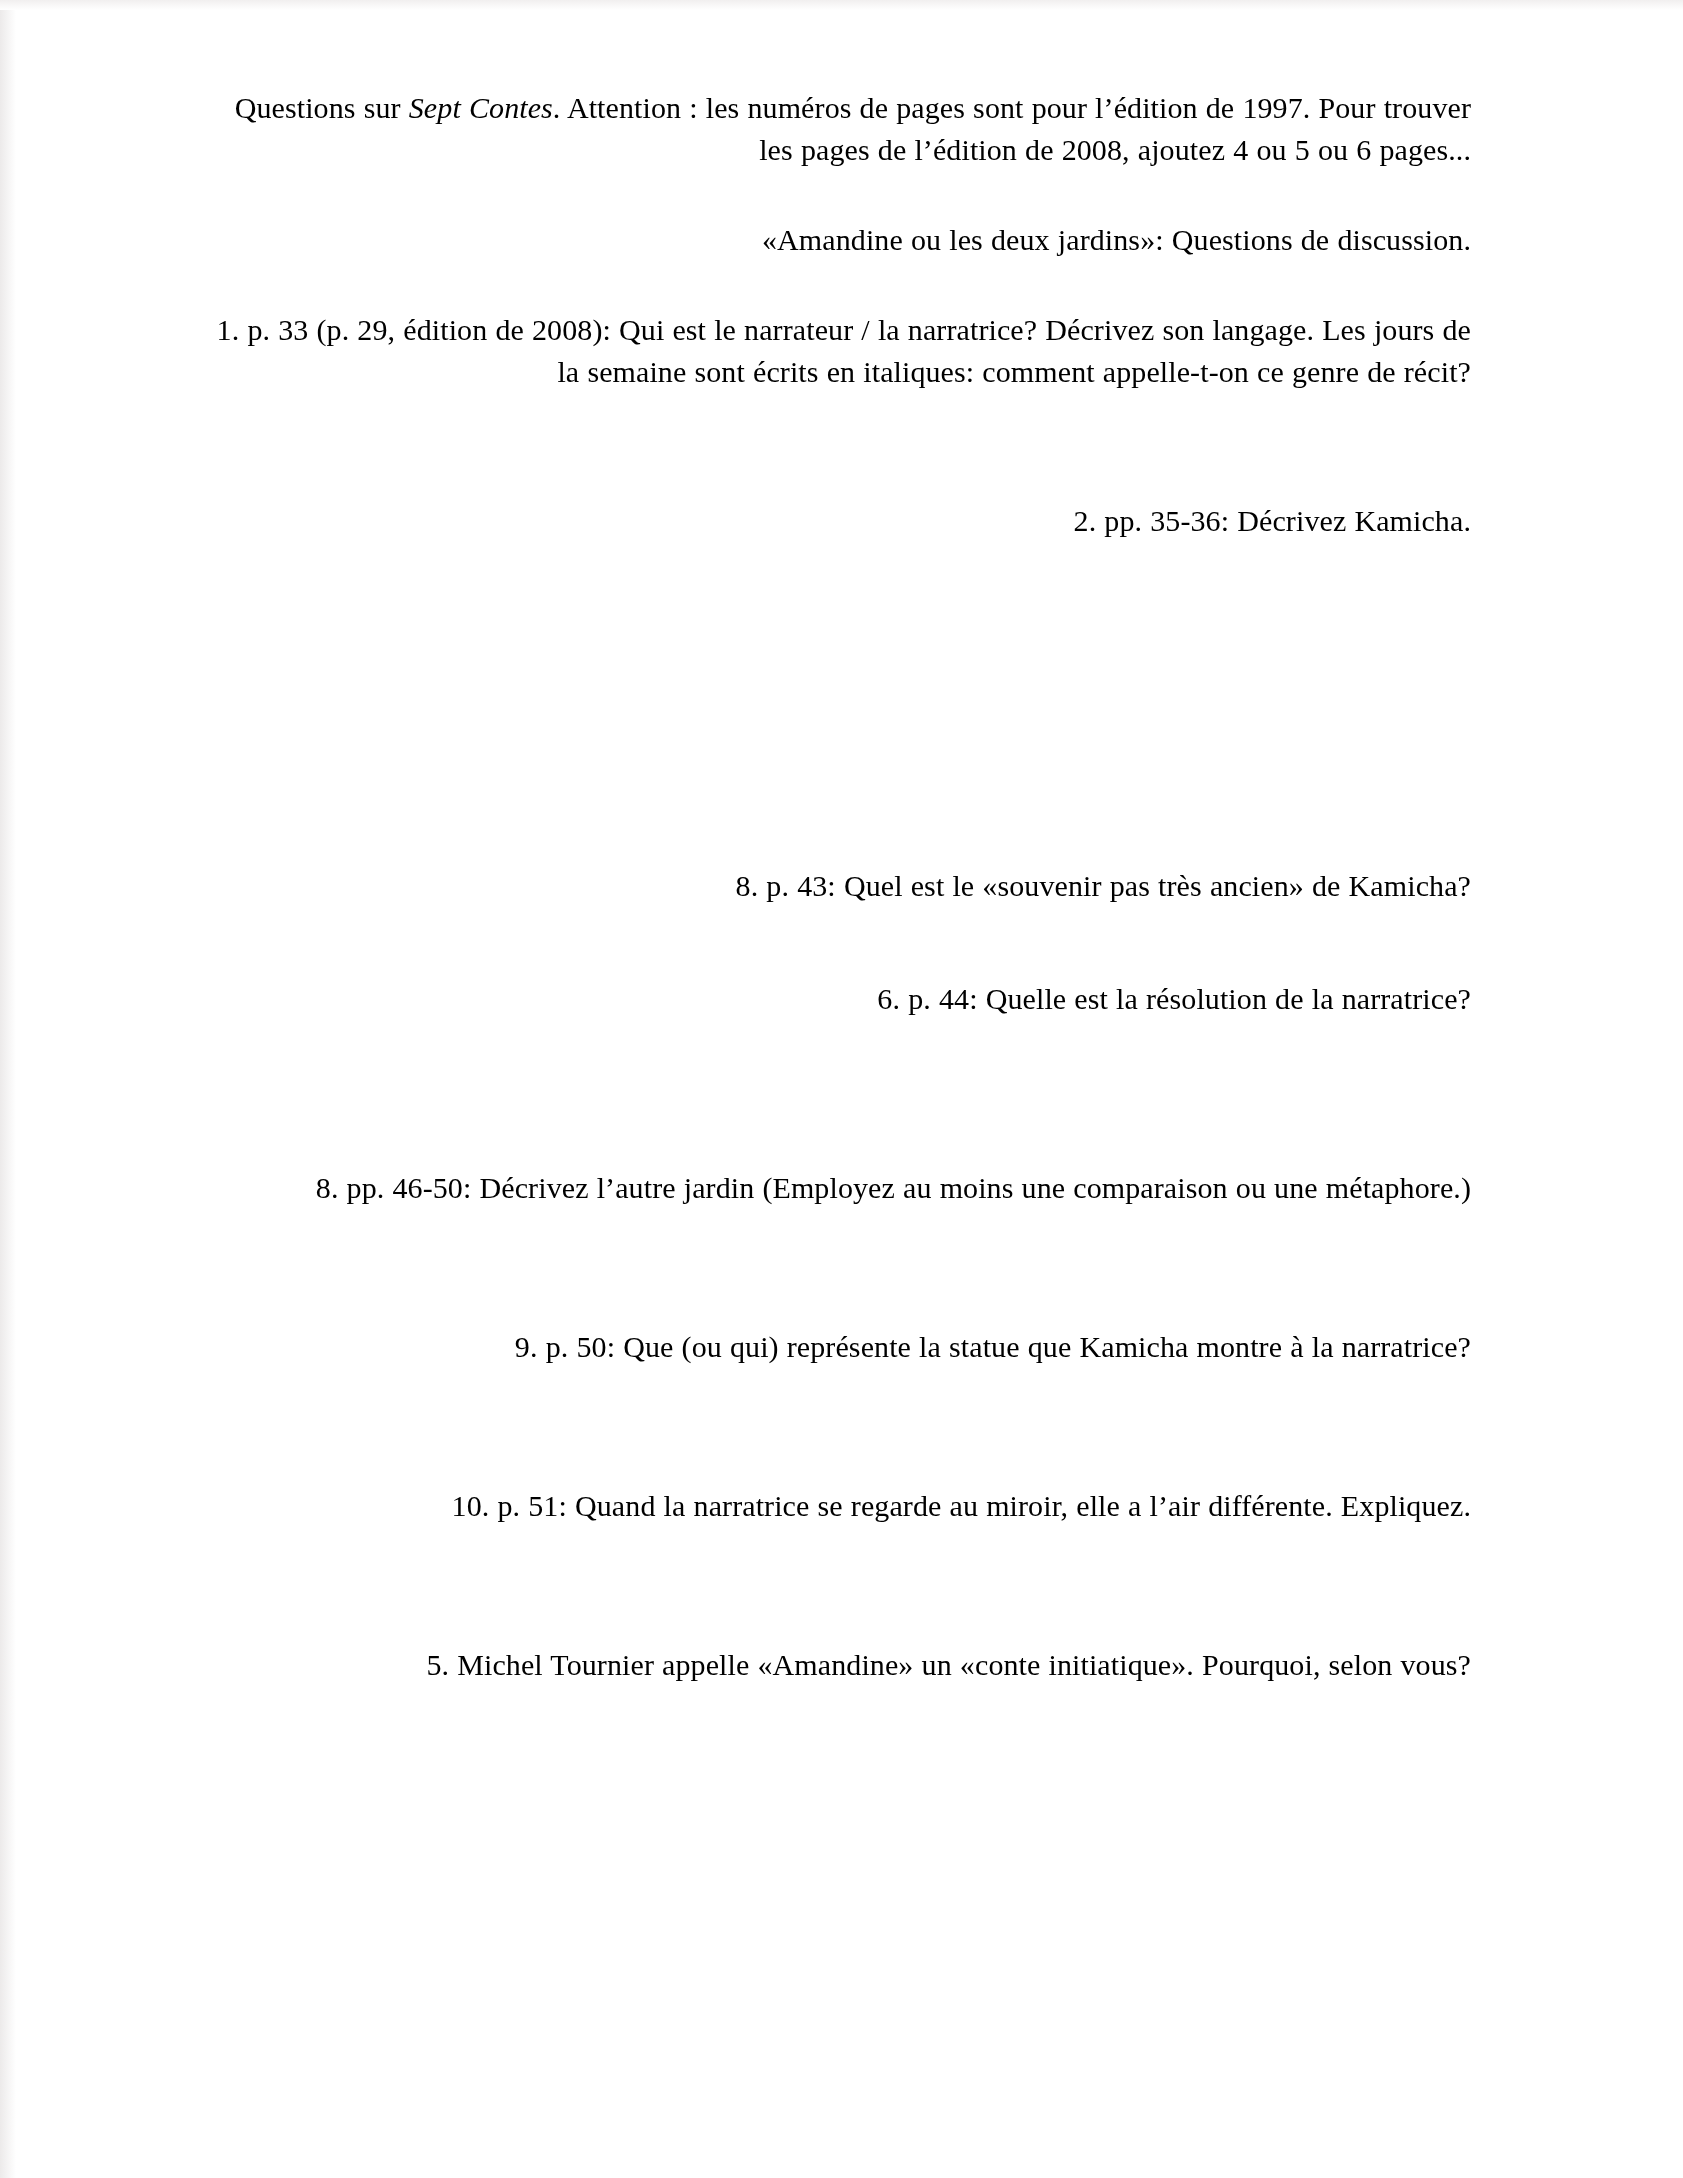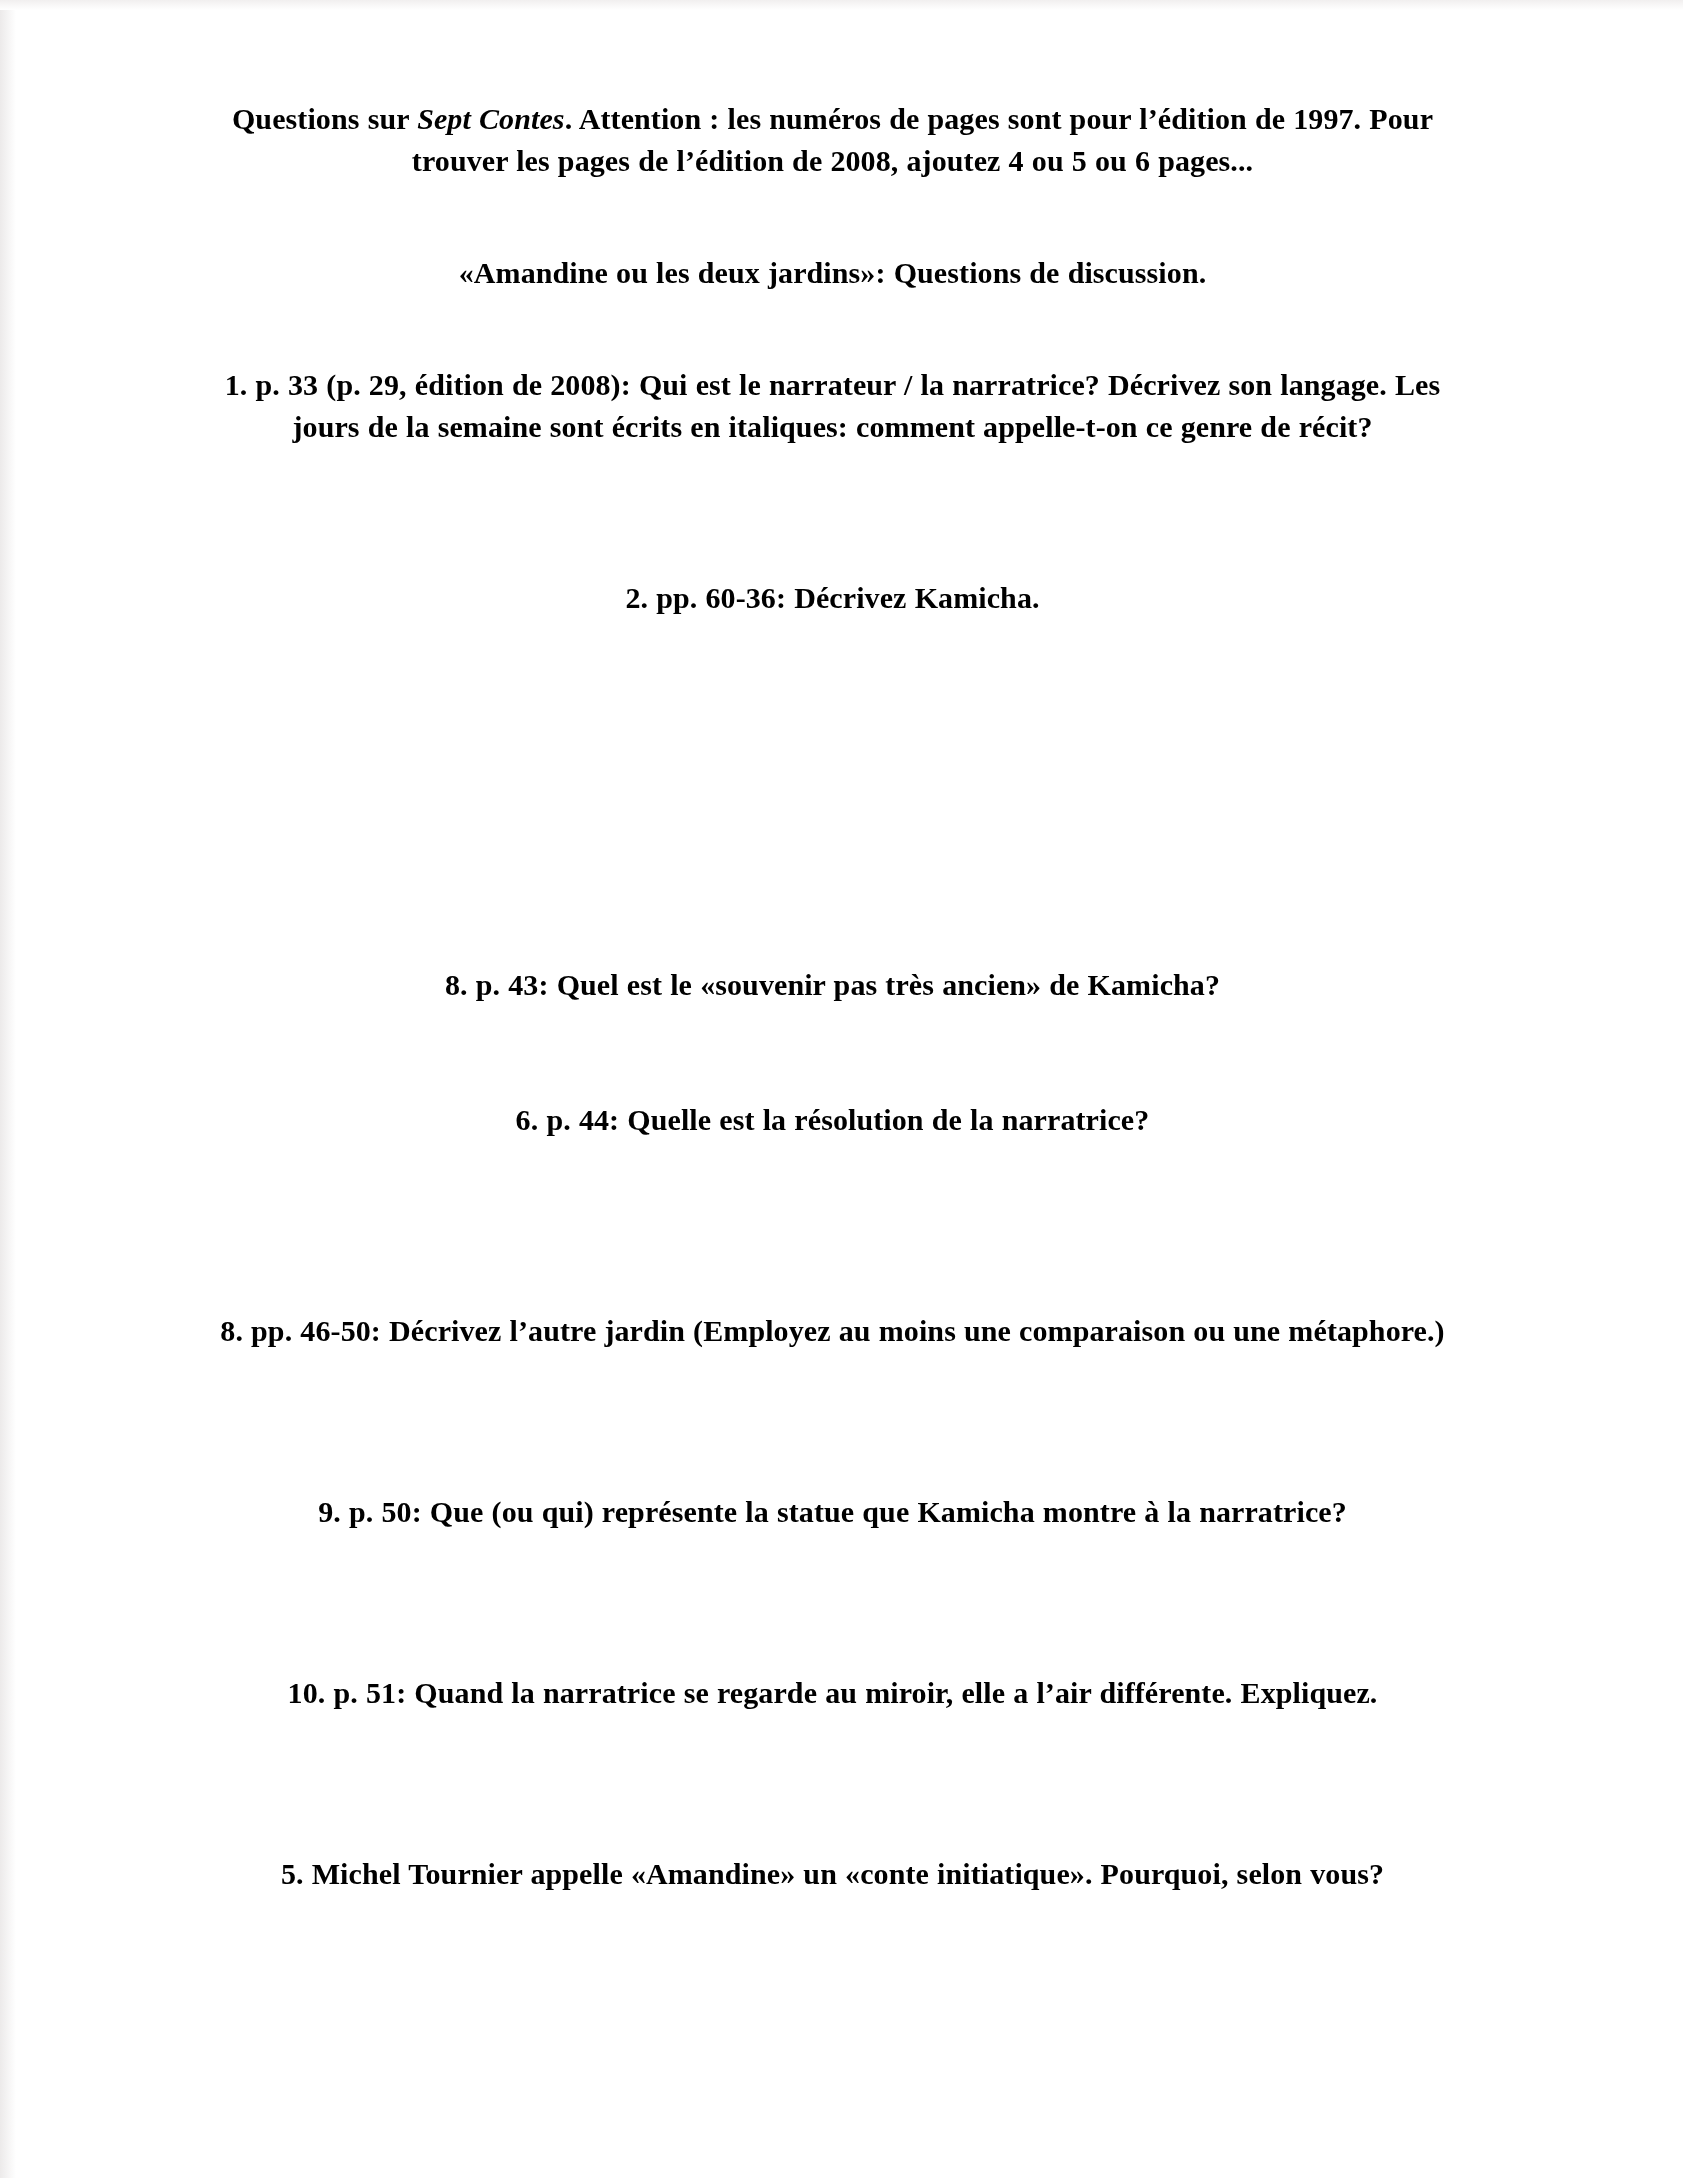--- a/index.html
+++ b/index.html
@@ -45,25 +45,24 @@
   }
   .content {
     position: absolute;
     left: 194px;
     top: 87px;
     width: 1277px;
   }
   .para {
     font-size: 30px;
     line-height: 42px;
-    text-align: center;
-    margin: 11px;
+    text-align: right;
+    margin: 0;
     letter-spacing: 0.1px;
     word-spacing: 0.5px;
-    font-weight: bold;
   }
   .it { font-style: italic; }
   .sp-30  { height: 30px; }
   .sp-48  { height: 48px; }
   .sp-72  { height: 71px; }
   .sp-100 { height: 99px; }
   .sp-108 { height: 107px; }
   .sp-118 { height: 117px; }
 </style>
 </head>
@@ -81,21 +80,21 @@
     <div class="sp-48"></div>
 
     <p class="para">«Amandine ou les deux jardins»: Questions de discussion.</p>
 
     <div class="sp-48"></div>
 
     <p class="para">1. p. 33 (p. 29, édition de 2008): Qui est le narrateur / la narratrice?  Décrivez son langage.  Les jours de la semaine sont écrits en italiques: comment appelle-t-on ce genre de récit?</p>
 
     <div class="sp-108"></div>
 
-    <p class="para">2. pp. 60-36: Décrivez Kamicha.</p>
+    <p class="para">2. pp. 35-36: Décrivez Kamicha.</p>
 
     <div class="sp-108"></div>
 
 
     <div class="sp-118"></div>
 
 
     <div class="sp-100"></div>
 
     <p class="para">8. p. 43: Quel est le «souvenir pas très ancien» de Kamicha?</p>

